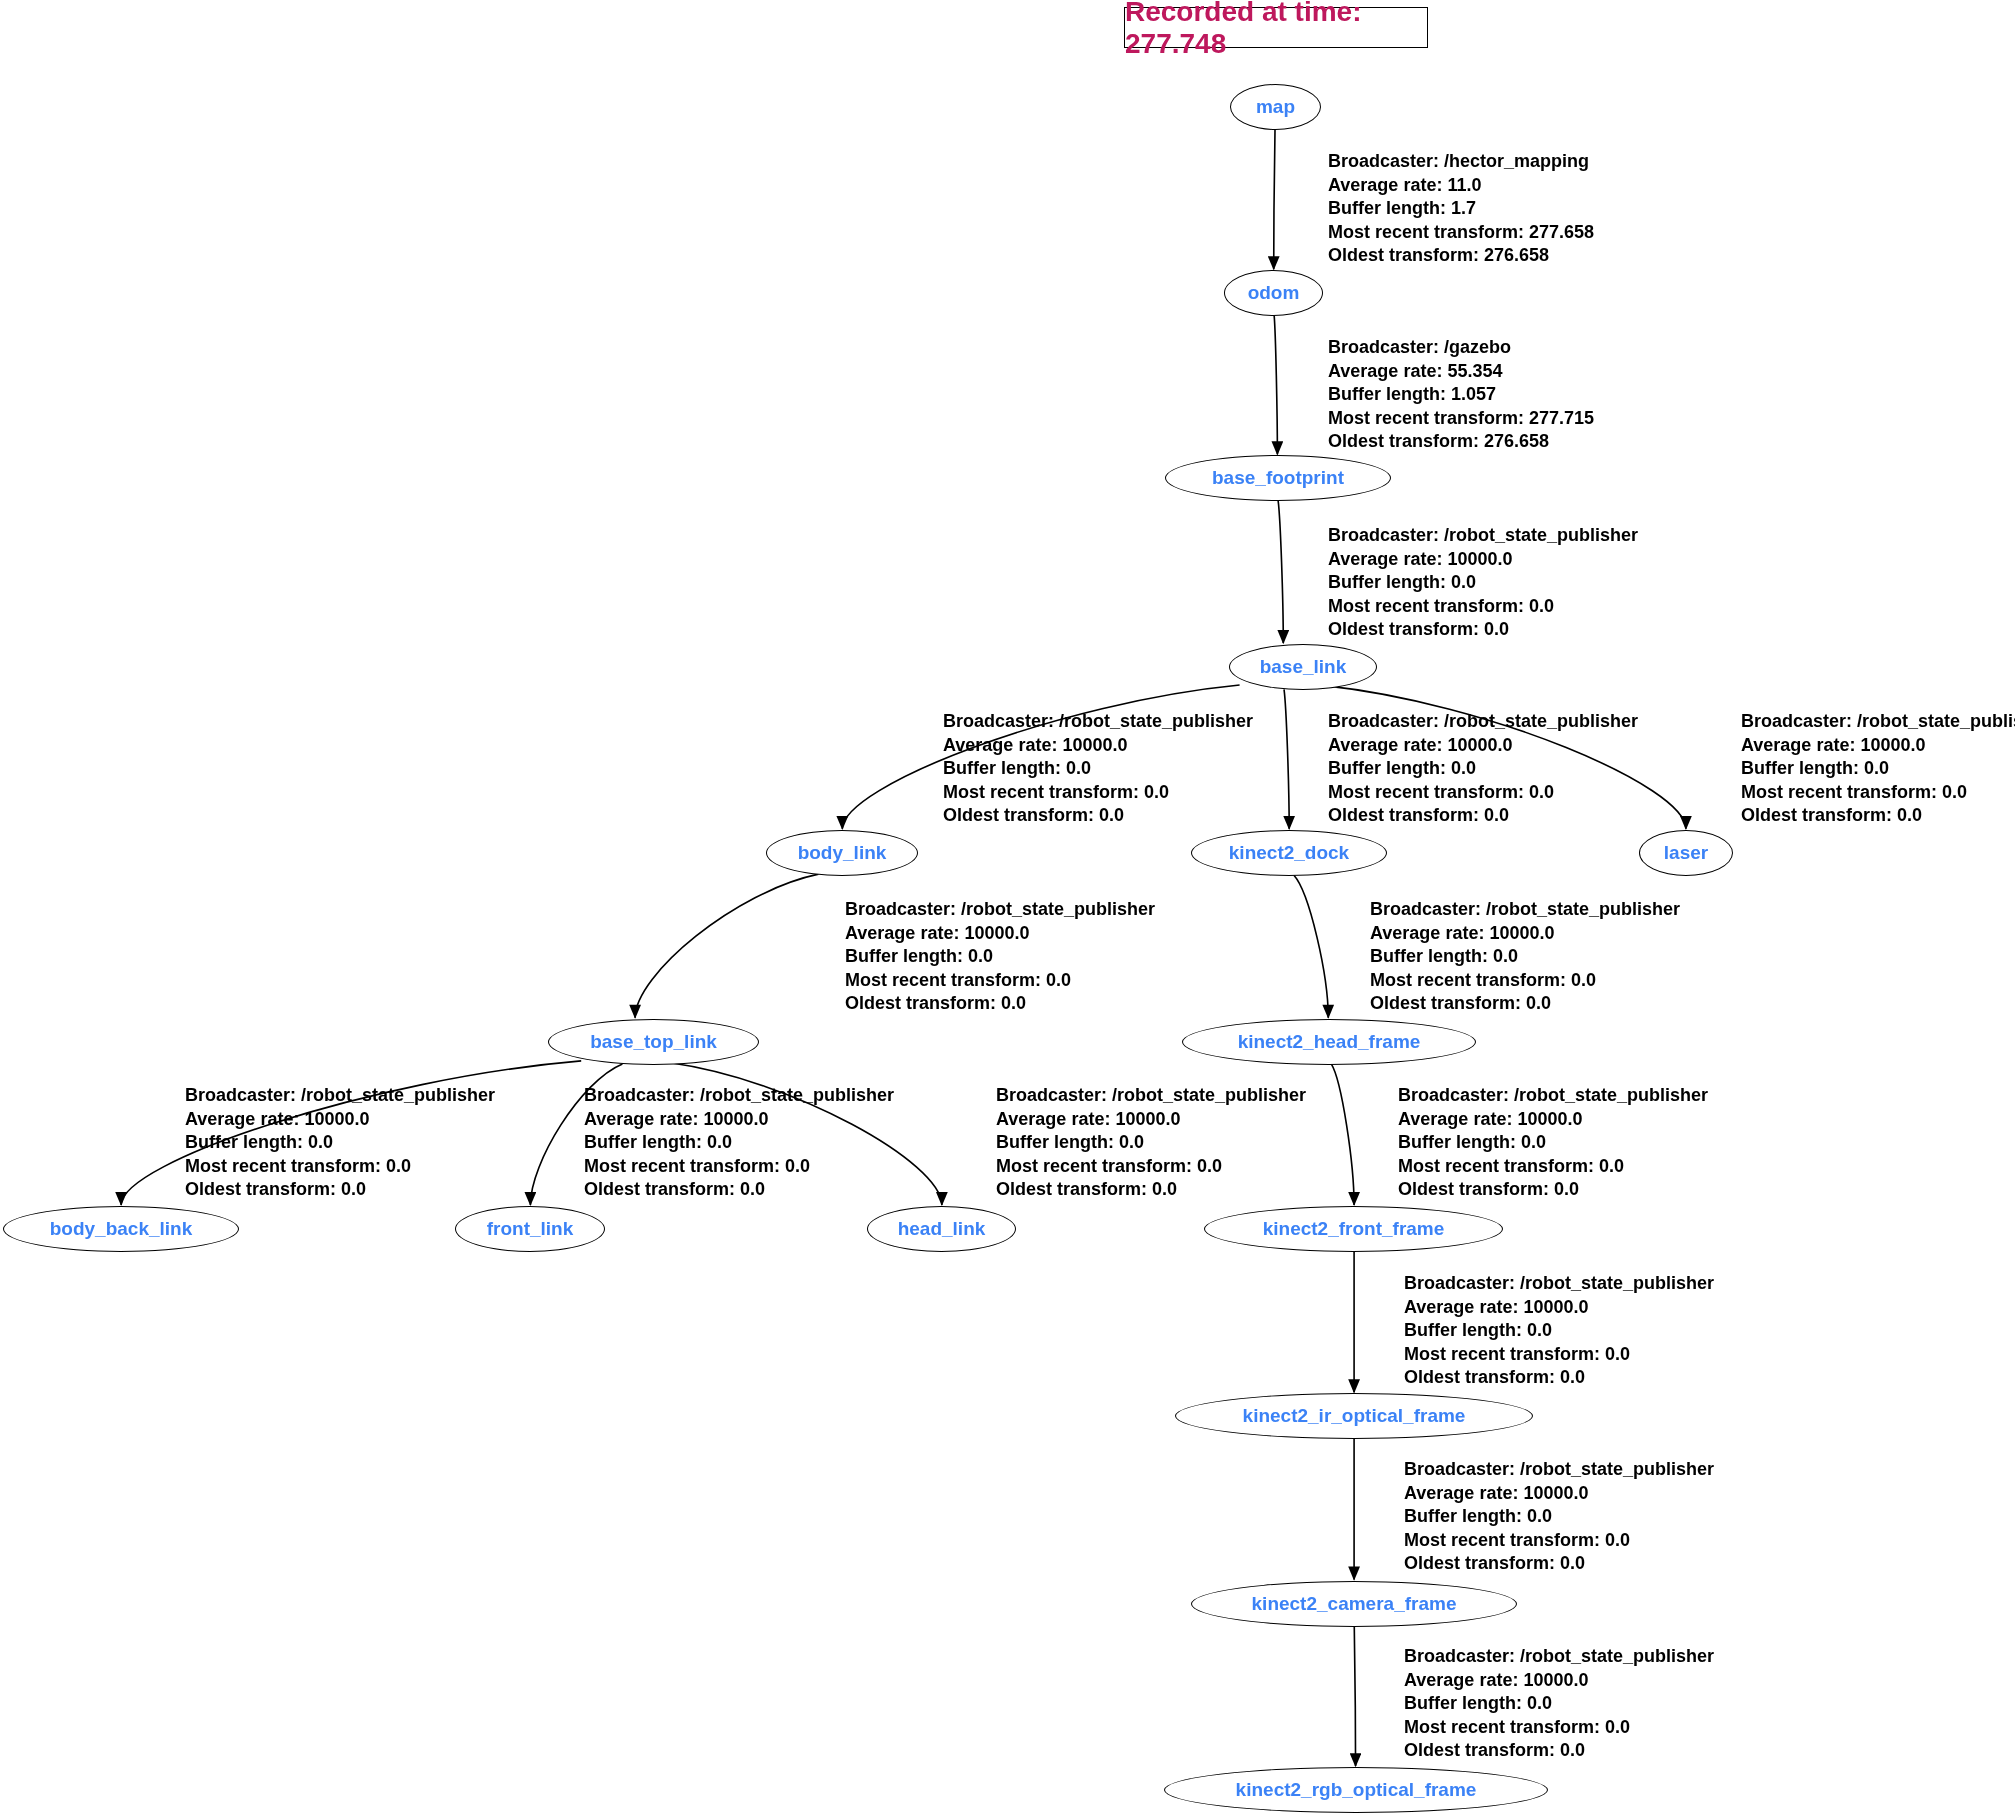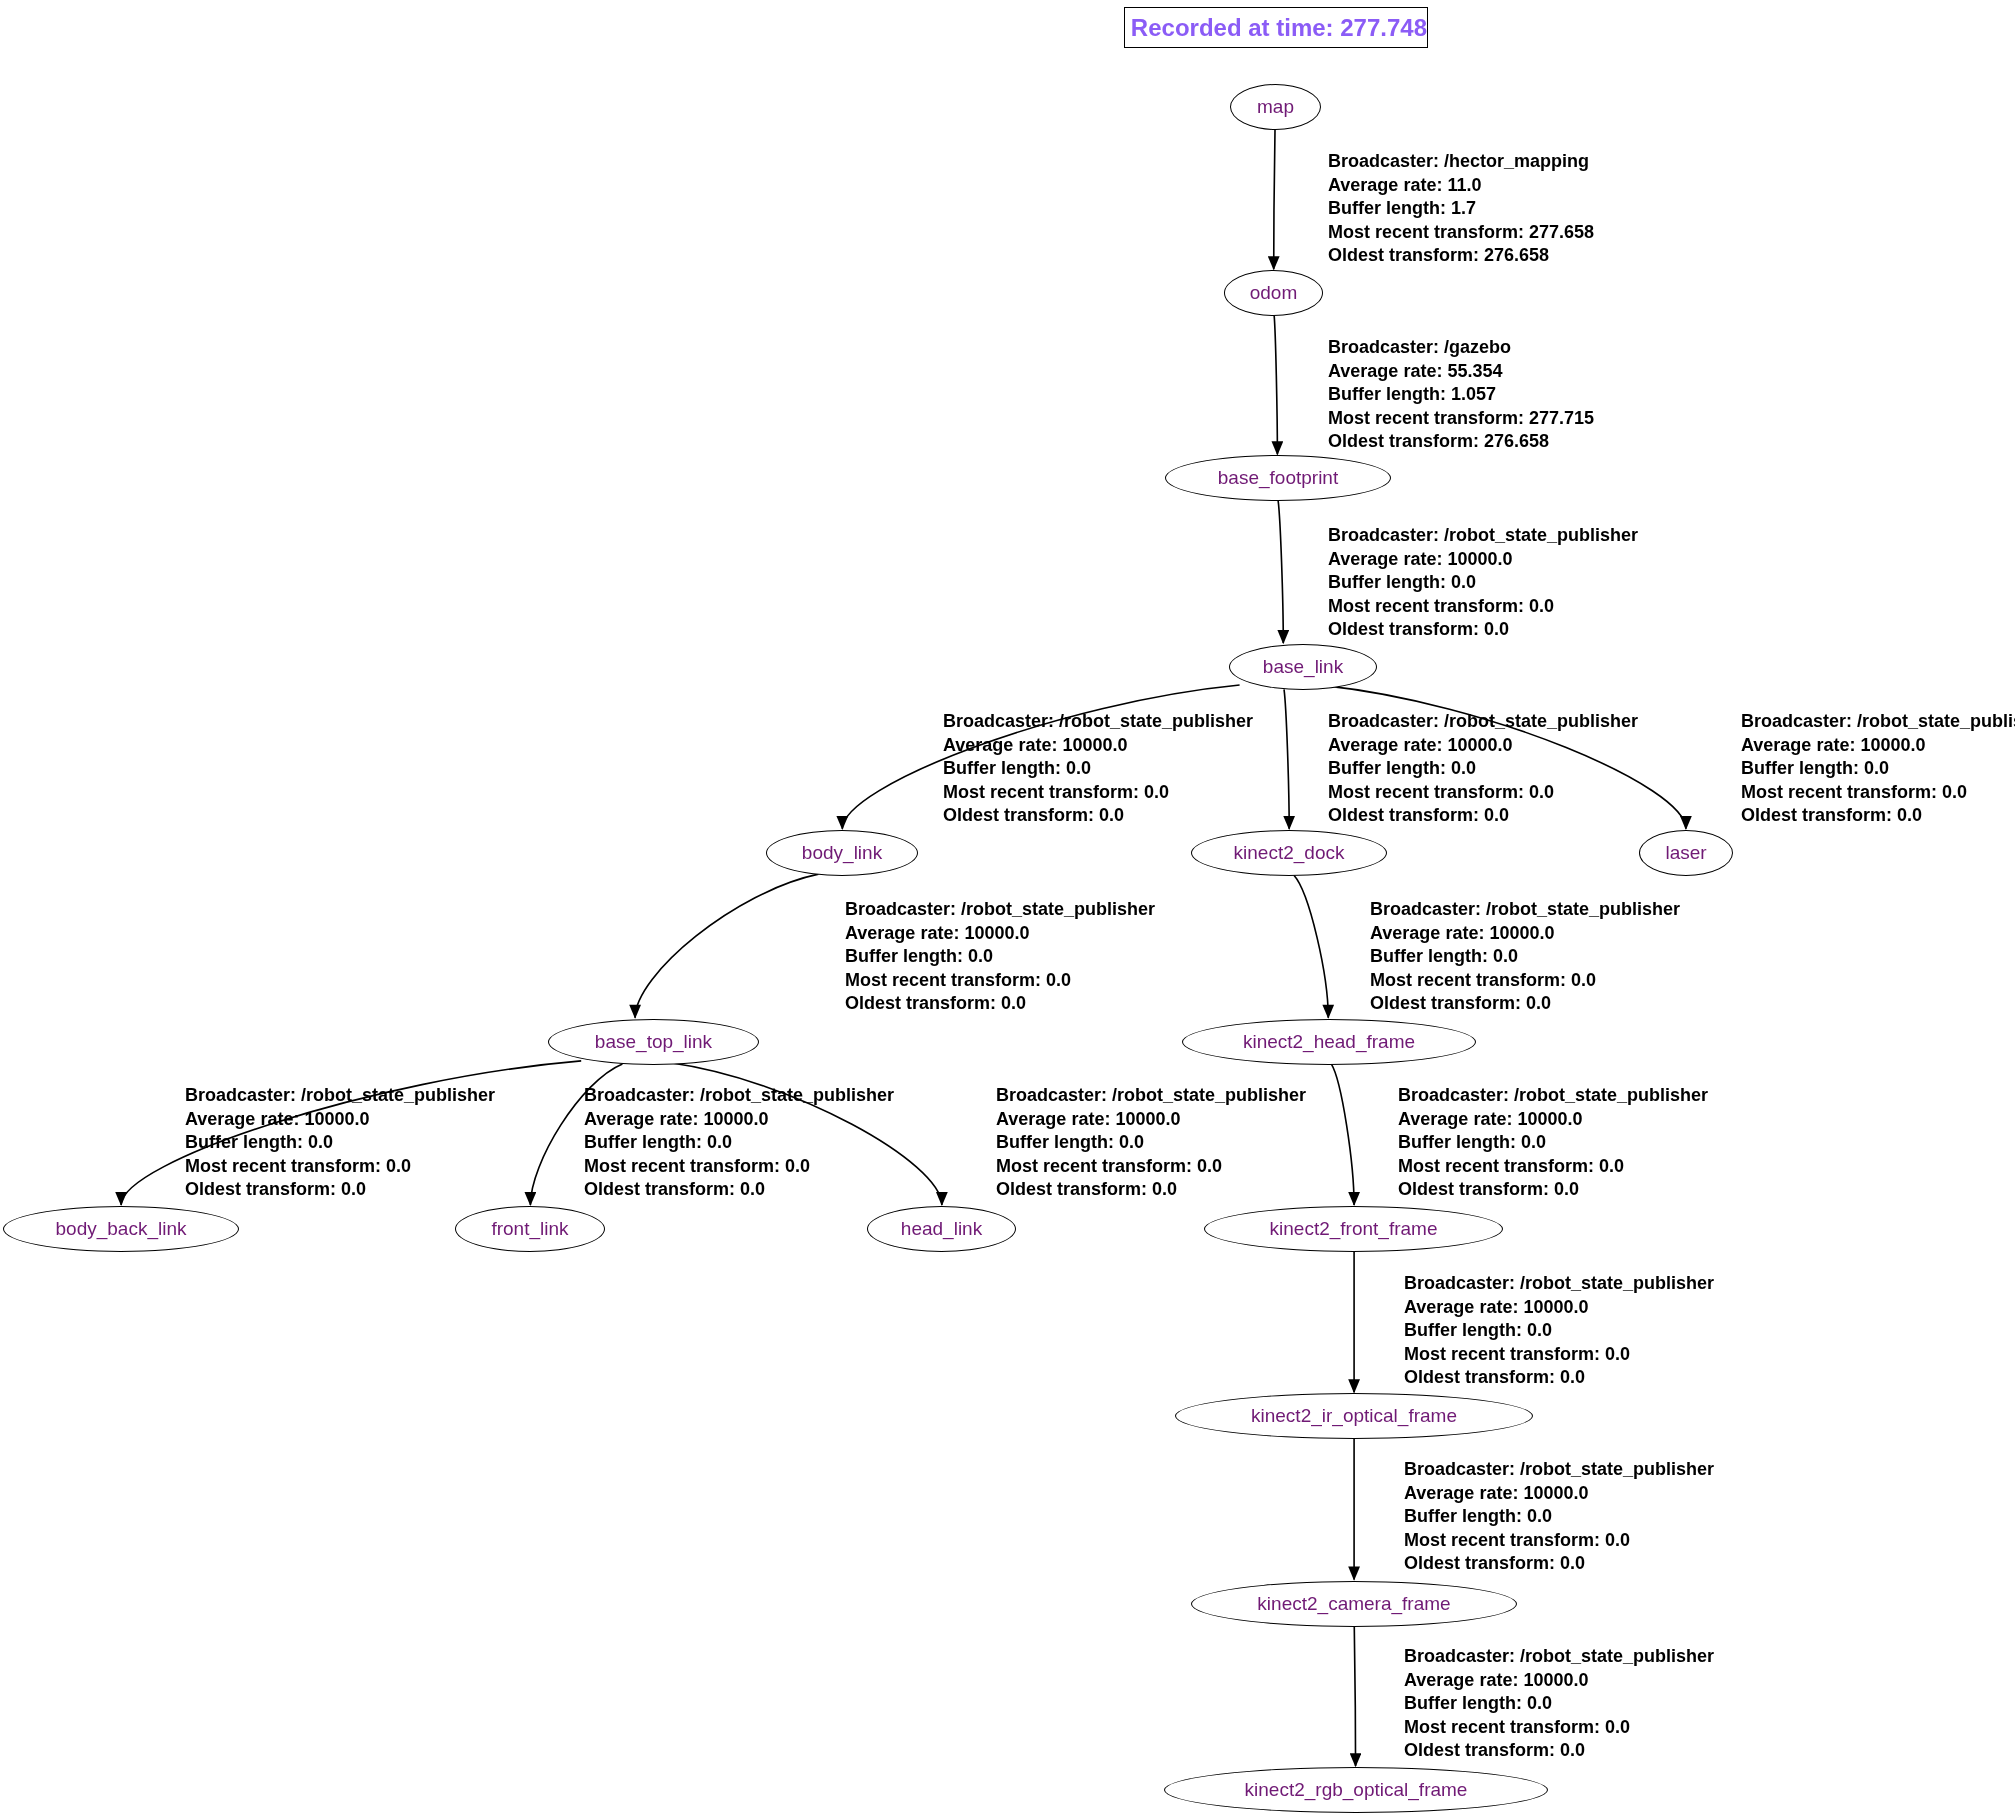--- a/index.html
+++ b/index.html
@@ -29,45 +29,45 @@
   .node {
     position: absolute;
     box-sizing: border-box;
     border: 1.6px solid #000000;
     border-radius: 50%;
     background: #ffffff;
     display: flex;
     align-items: center;
     justify-content: center;
     font-size: 19px;
-    font-weight: normal;
-    color: #701a75;
+    font-weight: bold;
+    color: #3b82f6;
     white-space: nowrap;
     z-index: 2;
   }
   .edge-label {
     position: absolute;
     font-size: 18px;
     line-height: 23.6px;
     font-weight: bold;
     color: #000000;
     white-space: nowrap;
     z-index: 1;
   }
   .title-box {
     position: absolute;
     box-sizing: border-box;
     border: 1.6px solid #000000;
     background: #ffffff;
     display: flex;
     align-items: center;
     justify-content: flex-end;
-    font-size: 24px;
+    font-size: 28px;
     font-weight: bold;
-    color: #8b5cf6;
+    color: #be185d;
     z-index: 2;
   }
 </style>
 </head>
 <body>
 
 <div id="diagram">
   <svg id="edge-svg" xmlns="http://www.w3.org/2000/svg" viewBox="0 0 2732 2464" width="2015" height="1817">
     <defs>
       <marker id="arrowhead" viewBox="0 0 12 10" refX="11" refY="5" markerWidth="23" markerHeight="16" markerUnits="userSpaceOnUse" orient="auto">

